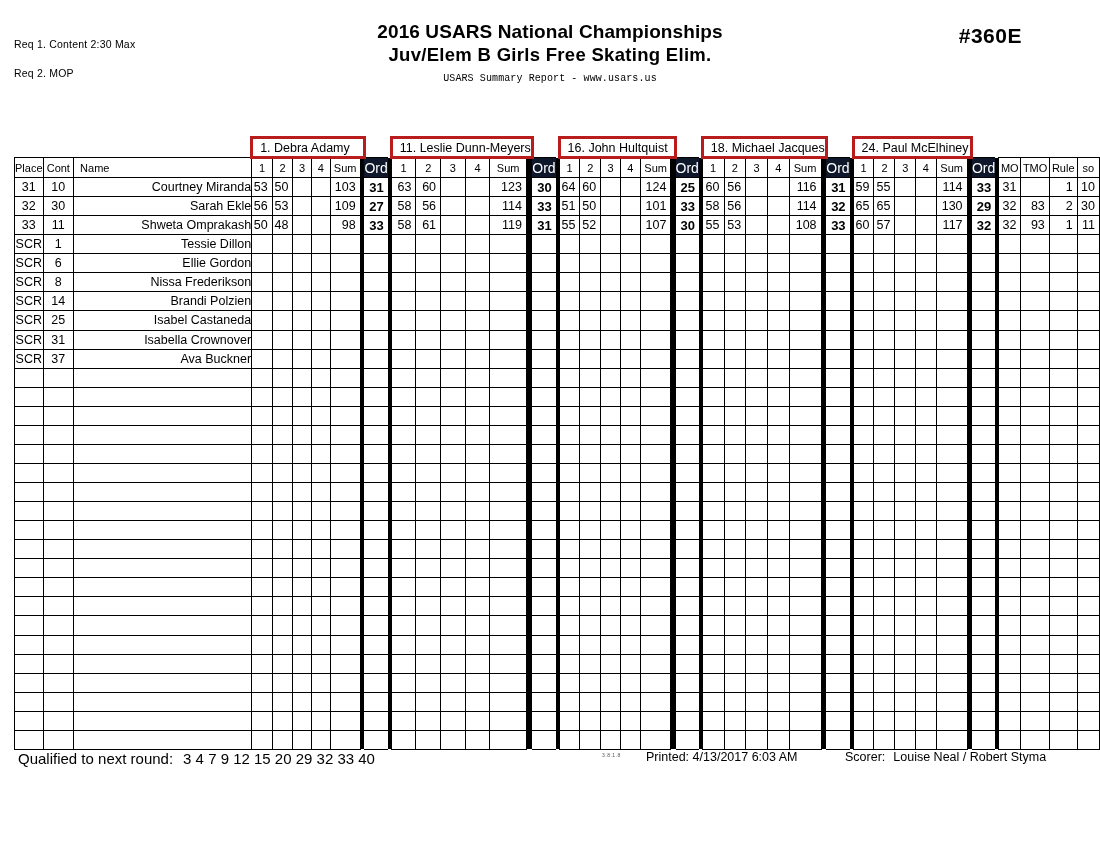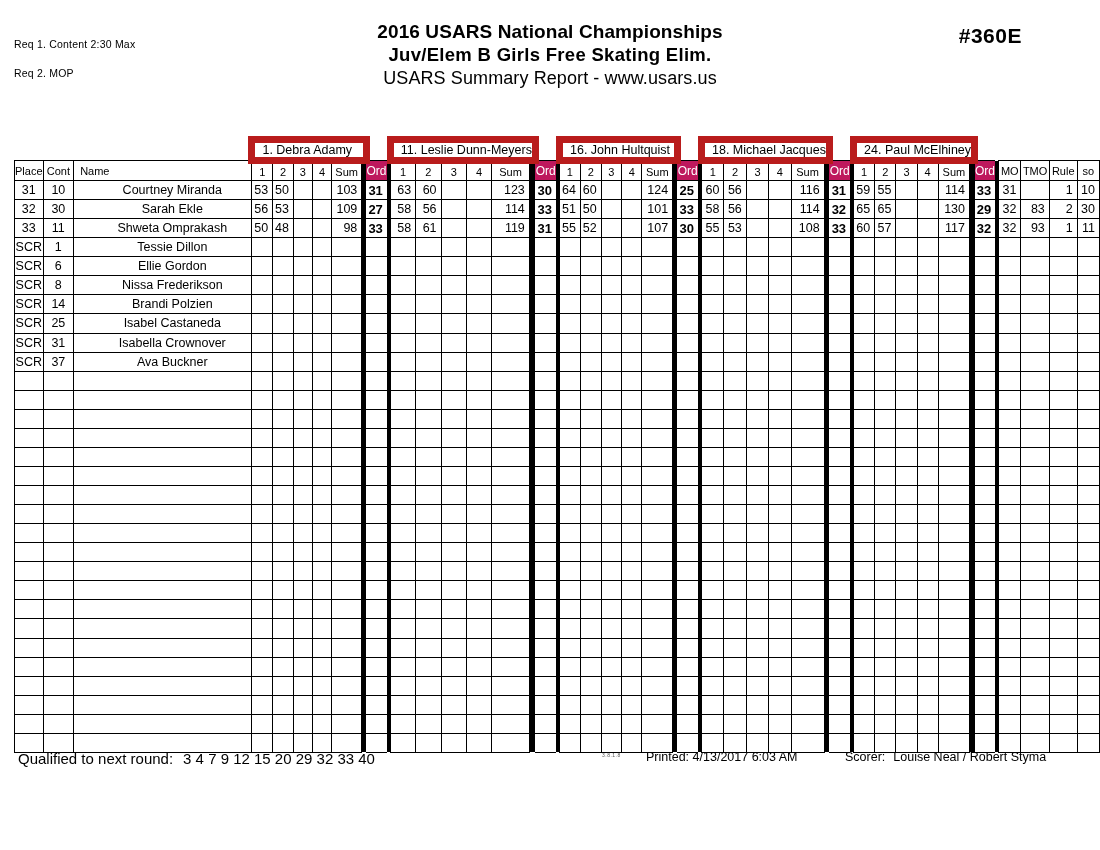--- a/index.html
+++ b/index.html
@@ -25,68 +25,68 @@
     font-size: 21px; font-weight: bold; letter-spacing: .5px;
   }
 
   .titles {
     position: absolute; left: 0; top: 20px; width: 1100px;
     text-align: center;
   }
   .t-main { font-size: 19px; font-weight: bold; letter-spacing: .1px; line-height: 23px; }
   .t-sub  { font-size: 14.5px; line-height: 21px; letter-spacing: .1px; }
   .t-event{ font-size: 18.5px; font-weight: bold; line-height: 24px; letter-spacing: .3px; }
-  .t-rep  { font-size: 18px; line-height: 23px; letter-spacing: .1px; }
+  .t-rep  { font-size: 10px; line-height: 23px; letter-spacing: .1px; font-family: Liberation Mono, monospace; }
 
   
   .grid {
     position: absolute; left: 14px; top: 136px;
     border-collapse: collapse;
     table-layout: fixed;
     font-size: 12.5px;
   }
   .grid td, .grid th {
     border: 1px solid #000;
     padding: 0;
     height: 19.07px;
     font-weight: normal;
     overflow: hidden;
     white-space: nowrap;
   }
   
-  .jband td { height: 20px; border: 7px solid #b91c1c; }
+  .jband td { height: 20px; border: 3px solid #b91c1c; }
   .jband td.blank { border: none; }
   .jband td.jname {
     text-align: left; padding-left: 7px; font-size: 12.5px;
   }
   .jband td.sep { border: none; background: transparent; }
 
   
   .chead td {
     height: 20px; text-align: center; font-size: 11px;
     vertical-align: middle;
   }
   .chead td.lbl-left { text-align: left; padding-left: 6px; }
   .chead td.ord {
-    background: #be185d; color: #fff; font-size: 12px;
+    background: #0f172a; color: #fff; font-size: 14px;
     border-left: none; border-right: none;
   }
   .chead td.small { font-size: 11px; }
 
   
   td.bar { background: #000; border: none; padding: 0; }
 
   .grid td.ordcell {
     text-align: right; padding-right: 4px;
     font-weight: bold; font-size: 13px;
     border-left: none; border-right: none;
   }
   .grid td.num { text-align: right; padding-right: 4px; }
   .grid td.ctr { text-align: center; }
-  .grid td.nm  { text-align: center; padding-left: 19px; }
+  .grid td.nm  { text-align: right; padding-left: 19px; }
 
   .grid tr.datarow td { height: 19.07px; }
 
   
   .footer { position: absolute; left: 0; top: 750px; width: 1100px; height: 22px; }
   .f-qual { position: absolute; left: 18px; top: 0; font-size: 15px; white-space: nowrap; }
   .f-qual .q-nums { margin-left: 10px; }
   .f-ver  { position: absolute; left: 602px; top: 2px; font-size: 5px; color: #555; letter-spacing: .5px; }
   .f-print{ position: absolute; left: 646px; top: 0; font-size: 12.5px; white-space: nowrap; }
   .f-scorer{ position: absolute; left: 845px; top: 0; font-size: 12.5px; white-space: nowrap; }

